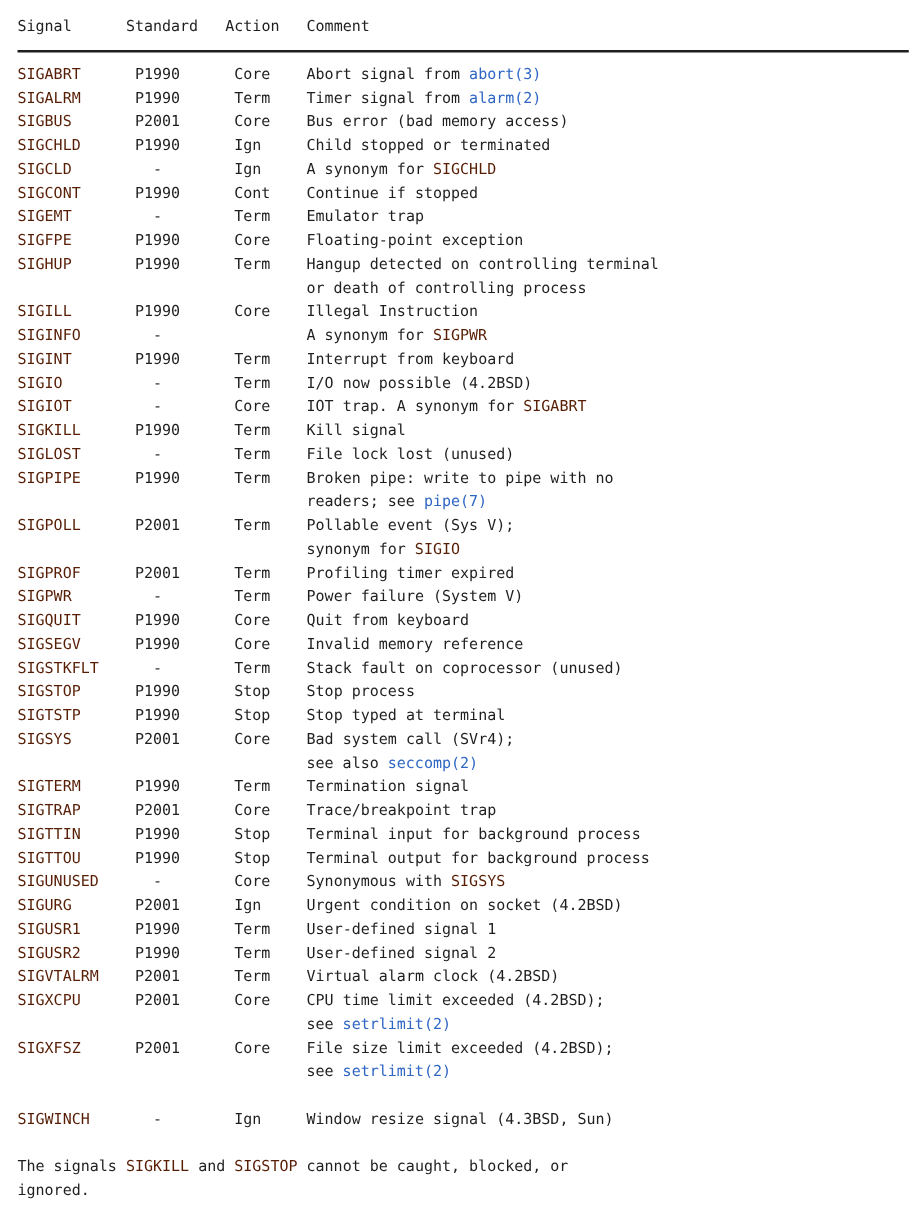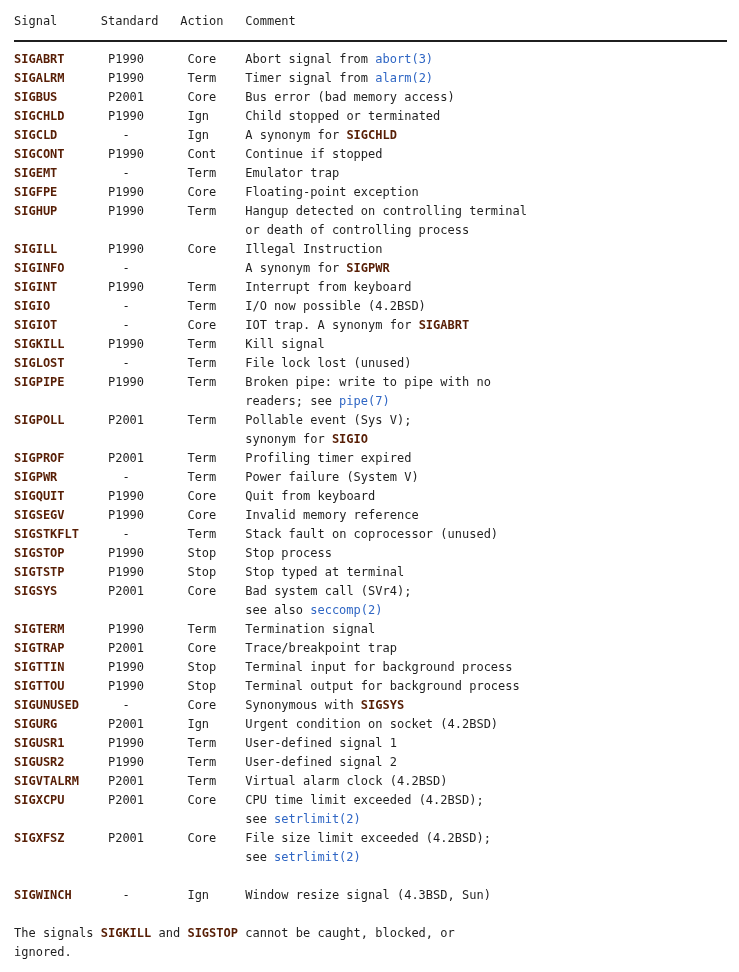--- a/index.html
+++ b/index.html
@@ -22,21 +22,21 @@
     color: var(--text);
     padding: 12px 0 0 14px;
     white-space: pre;
   }
   .line {
     height: 19px;
     white-space: pre;
   }
   .sig {
     color: var(--sig);
-    font-weight: bold;
+    font-weight: normal;
   }
   .lnk {
     color: var(--link);
     text-decoration: none;
     cursor: pointer;
     text-align: right;
   }
   .rule {
     display: inline-block;
     width: 713px;

